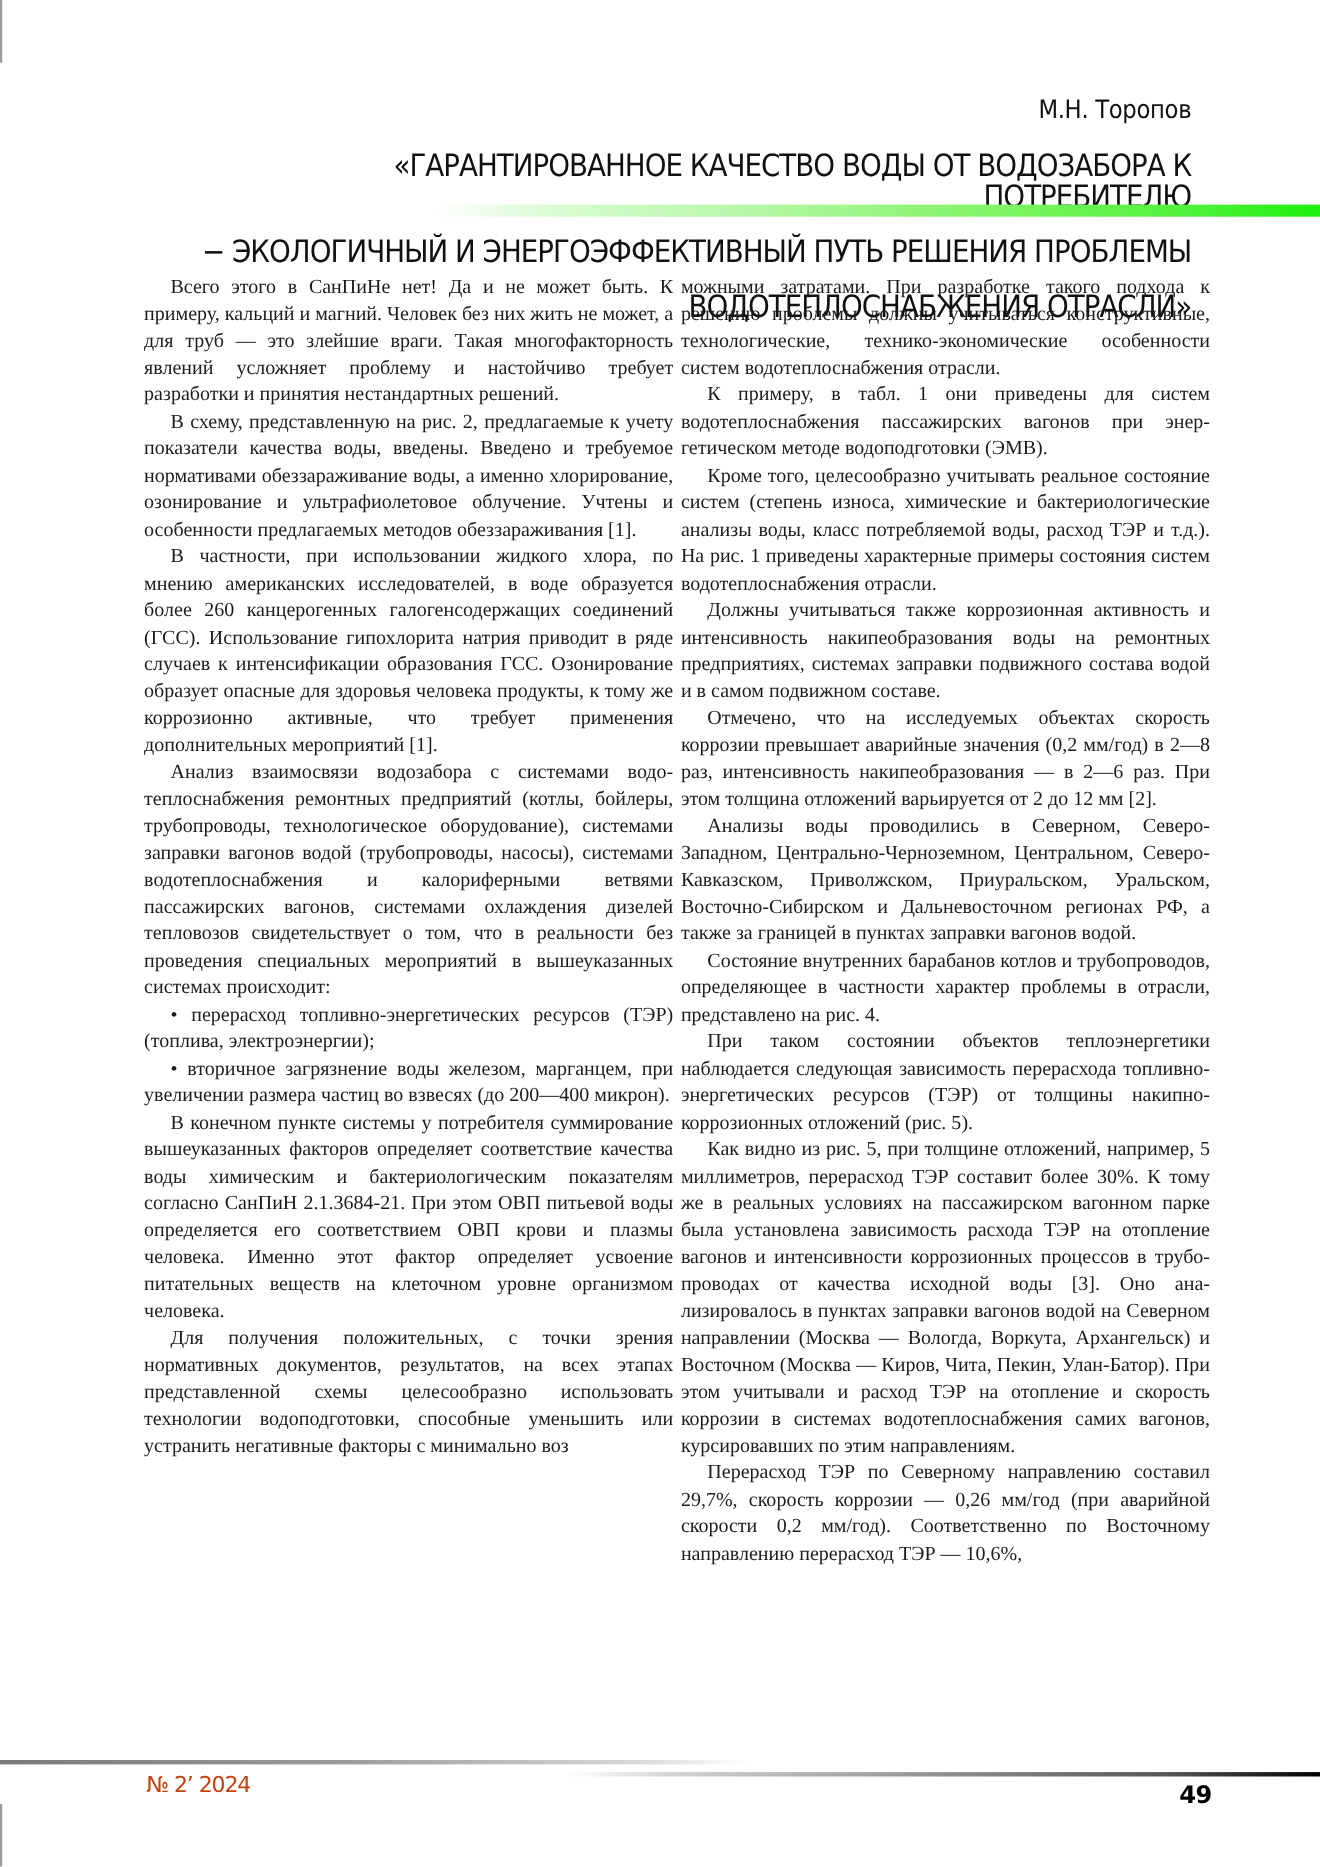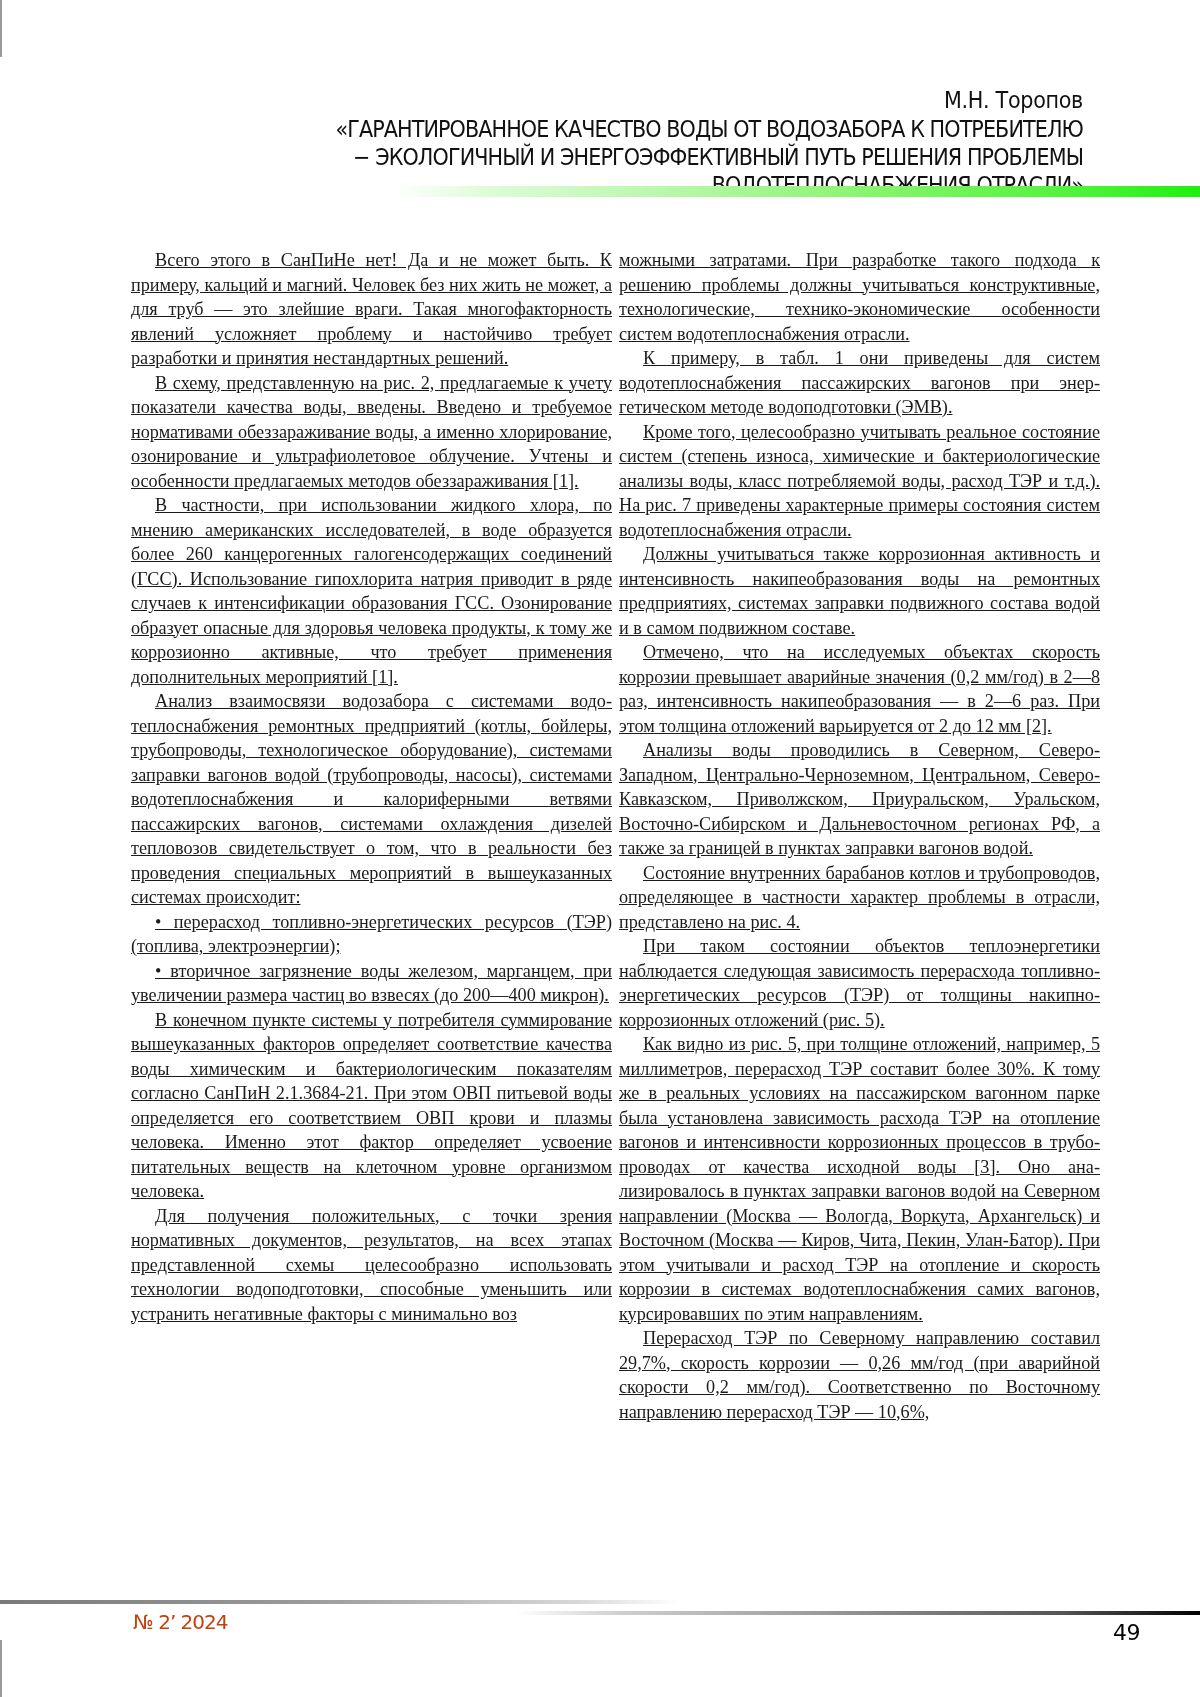--- a/index.html
+++ b/index.html
@@ -33,24 +33,25 @@
       font-stretch: condensed;
       color: #111;
     }
     .header .author {
       font-size: 23px;
       line-height: 29px;
       letter-spacing: -0.3px;
       margin-top: 32px;
     }
     .header .title-line {
-      font-size: 23px;
+      font-size: 28px;
       line-height: 28px;
       letter-spacing: -0.9px;
       transform-origin: right center;
+      margin-top: 22px;
     }
     .green-bar {
       position: absolute;
       left: 395px;
       top: 186px;
       width: 805px;
       height: 11px;
       background: linear-gradient(to right, rgba(255,255,255,1) 0%, #dcfcd6 12%, #b7f7a8 35%, #86f46b 60%, #4ff23a 85%, #1ef00f 100%);
     }
 
@@ -63,21 +64,20 @@
       line-height: 24.5px;
       text-align: justify;
       hyphens: manual;
       color: #1b1b1b;
     }
     .col-left { left: 131px; }
     .col-right { left: 619px; }
     .col p {
       margin: 0;
       text-indent: 24px;
-      text-decoration: underline;
     }
     .col p.noindent { text-indent: 0; }
     .col p.bullet { text-indent: 24px; }
 
     .footer-bar-left {
       position: absolute;
       left: 0;
       top: 1600px;
       width: 680px;
       height: 4px;
@@ -95,24 +95,24 @@
       position: absolute;
       left: 133px;
       top: 1610px;
       font-family: "DejaVu Sans", sans-serif;
       font-size: 20px;
       letter-spacing: -1px;
       color: #c2410c;
     }
     .page-num {
       position: absolute;
-      left: 1113px;
+      left: 1072px;
       top: 1620px;
       font-family: "DejaVu Sans", sans-serif;
-      font-weight: normal;
+      font-weight: bold;
       font-size: 22px;
       color: #000;
       letter-spacing: -0.5px;
     }
   </style>
 </head>
 <body>
 
 <div class="edge-mark edge-top"></div>
 <div class="edge-mark edge-bottom"></div>
@@ -133,21 +133,21 @@
   <p>Анализ взаимосвязи водозабора с системами водо­теплоснабжения ремонтных предприятий (котлы, бойлеры, трубопроводы, технологическое оборудо­вание), системами заправки вагонов водой (трубо­проводы, насосы), системами водотеплоснабжения и калориферными ветвями пассажирских вагонов, системами охлаждения дизелей тепловозов свиде­тельствует о том, что в реальности без проведения специальных мероприятий в вышеуказанных систе­мах происходит:</p>
   <p class="bullet">• перерасход топливно-энергетических ресурсов (ТЭР) (топлива, электроэнергии);</p>
   <p class="bullet">• вторичное загрязнение воды железом, марган­цем, при увеличении размера частиц во взвесях (до 200—400 микрон).</p>
   <p>В конечном пункте системы у потребителя суммиро­вание вышеуказанных факторов определяет соответ­ствие качества воды химическим и бактериологическим показателям согласно СанПиН 2.1.3684-21. При этом ОВП питьевой воды определяется его соответствием ОВП крови и плазмы человека. Именно этот фактор определяет усвоение питательных веществ на кле­точном уровне организмом человека.</p>
   <p>Для получения положительных, с точки зрения нормативных документов, результатов, на всех этапах представленной схемы целесообразно использовать технологии водоподготовки, способные уменьшить или устранить негативные факторы с минимально воз­</p>
 </section>
 
 <section class="col col-right">
   <p class="noindent">можными затратами. При разработке такого подхода к решению проблемы должны учитываться конструк­тивные, технологические, технико-экономические особенности систем водотеплоснабжения отрасли.</p>
   <p>К примеру, в табл. 1 они приведены для систем водотеплоснабжения пассажирских вагонов при энер­гетическом методе водоподготовки (ЭМВ).</p>
-  <p>Кроме того, целесообразно учитывать реальное состояние систем (степень износа, химические и бактериологические анализы воды, класс потребля­емой воды, расход ТЭР и т.д.). На рис. 7 приведены характерные примеры состояния систем водотепло­снабжения отрасли.</p>
+  <p>Кроме того, целесообразно учитывать реальное состояние систем (степень износа, химические и бактериологические анализы воды, класс потребля­емой воды, расход ТЭР и т.д.). На рис. 1 приведены характерные примеры состояния систем водотепло­снабжения отрасли.</p>
   <p>Должны учитываться также коррозионная актив­ность и интенсивность накипеобразования воды на ремонтных предприятиях, системах заправки подвиж­ного состава водой и в самом подвижном составе.</p>
   <p>Отмечено, что на исследуемых объектах скорость коррозии превышает аварийные значения (0,2 мм/год) в 2—8 раз, интенсивность накипеобразования — в 2—6 раз. При этом толщина отложений варьируется от 2 до 12 мм [2].</p>
   <p>Анализы воды проводились в Северном, Северо-Западном, Центрально-Черноземном, Центральном, Северо-Кавказском, Приволжском, Приуральском, Уральском, Восточно-Сибирском и Дальневосточном регионах РФ, а также за границей в пунктах заправки вагонов водой.</p>
   <p>Состояние внутренних барабанов котлов и трубо­проводов, определяющее в частности характер про­блемы в отрасли, представлено на рис. 4.</p>
   <p>При таком состоянии объектов теплоэнергетики наблюдается следующая зависимость перерасхода топливно-энергетических ресурсов (ТЭР) от толщины накипно-коррозионных отложений (рис. 5).</p>
   <p>Как видно из рис. 5, при толщине отложений, например, 5 миллиметров, перерасход ТЭР соста­вит более 30%. К тому же в реальных условиях на пассажирском вагонном парке была установлена зависимость расхода ТЭР на отопление вагонов и интенсивности коррозионных процессов в трубо­проводах от качества исходной воды [3]. Оно ана­лизировалось в пунктах заправки вагонов водой на Северном направлении (Москва — Вологда, Воркута, Архангельск) и Восточном (Москва — Киров, Чита, Пекин, Улан-Батор). При этом учитывали и расход ТЭР на отопление и скорость коррозии в системах водотеплоснабжения самих вагонов, курсировавших по этим направлениям.</p>
   <p>Перерасход ТЭР по Северному направлению соста­вил 29,7%, скорость коррозии — 0,26 мм/год (при аварийной скорости 0,2 мм/год). Соответственно по Восточному направлению перерасход ТЭР — 10,6%,</p>
 </section>
 
 <div class="footer-bar-left"></div>

